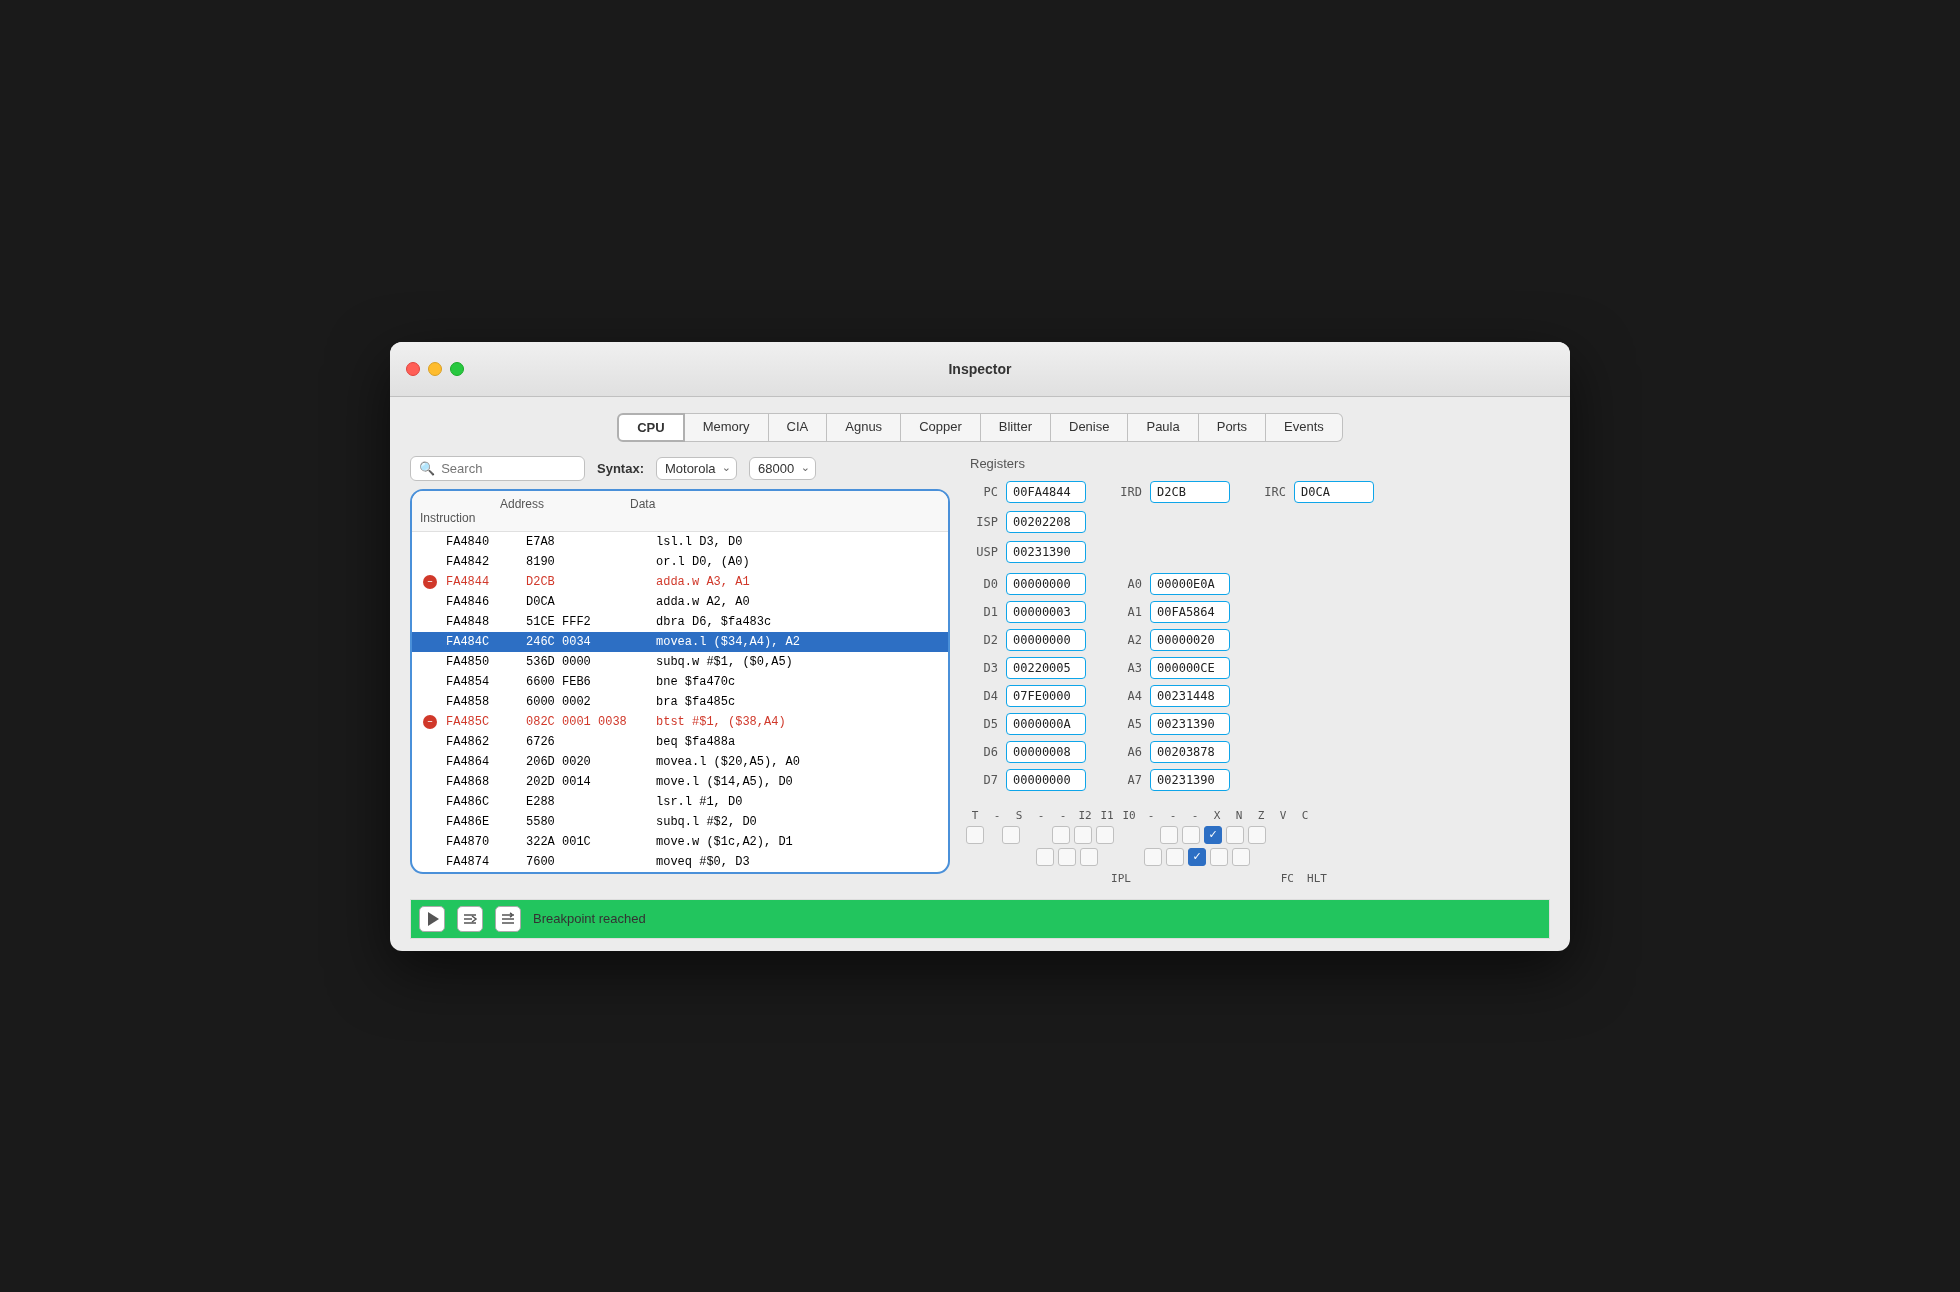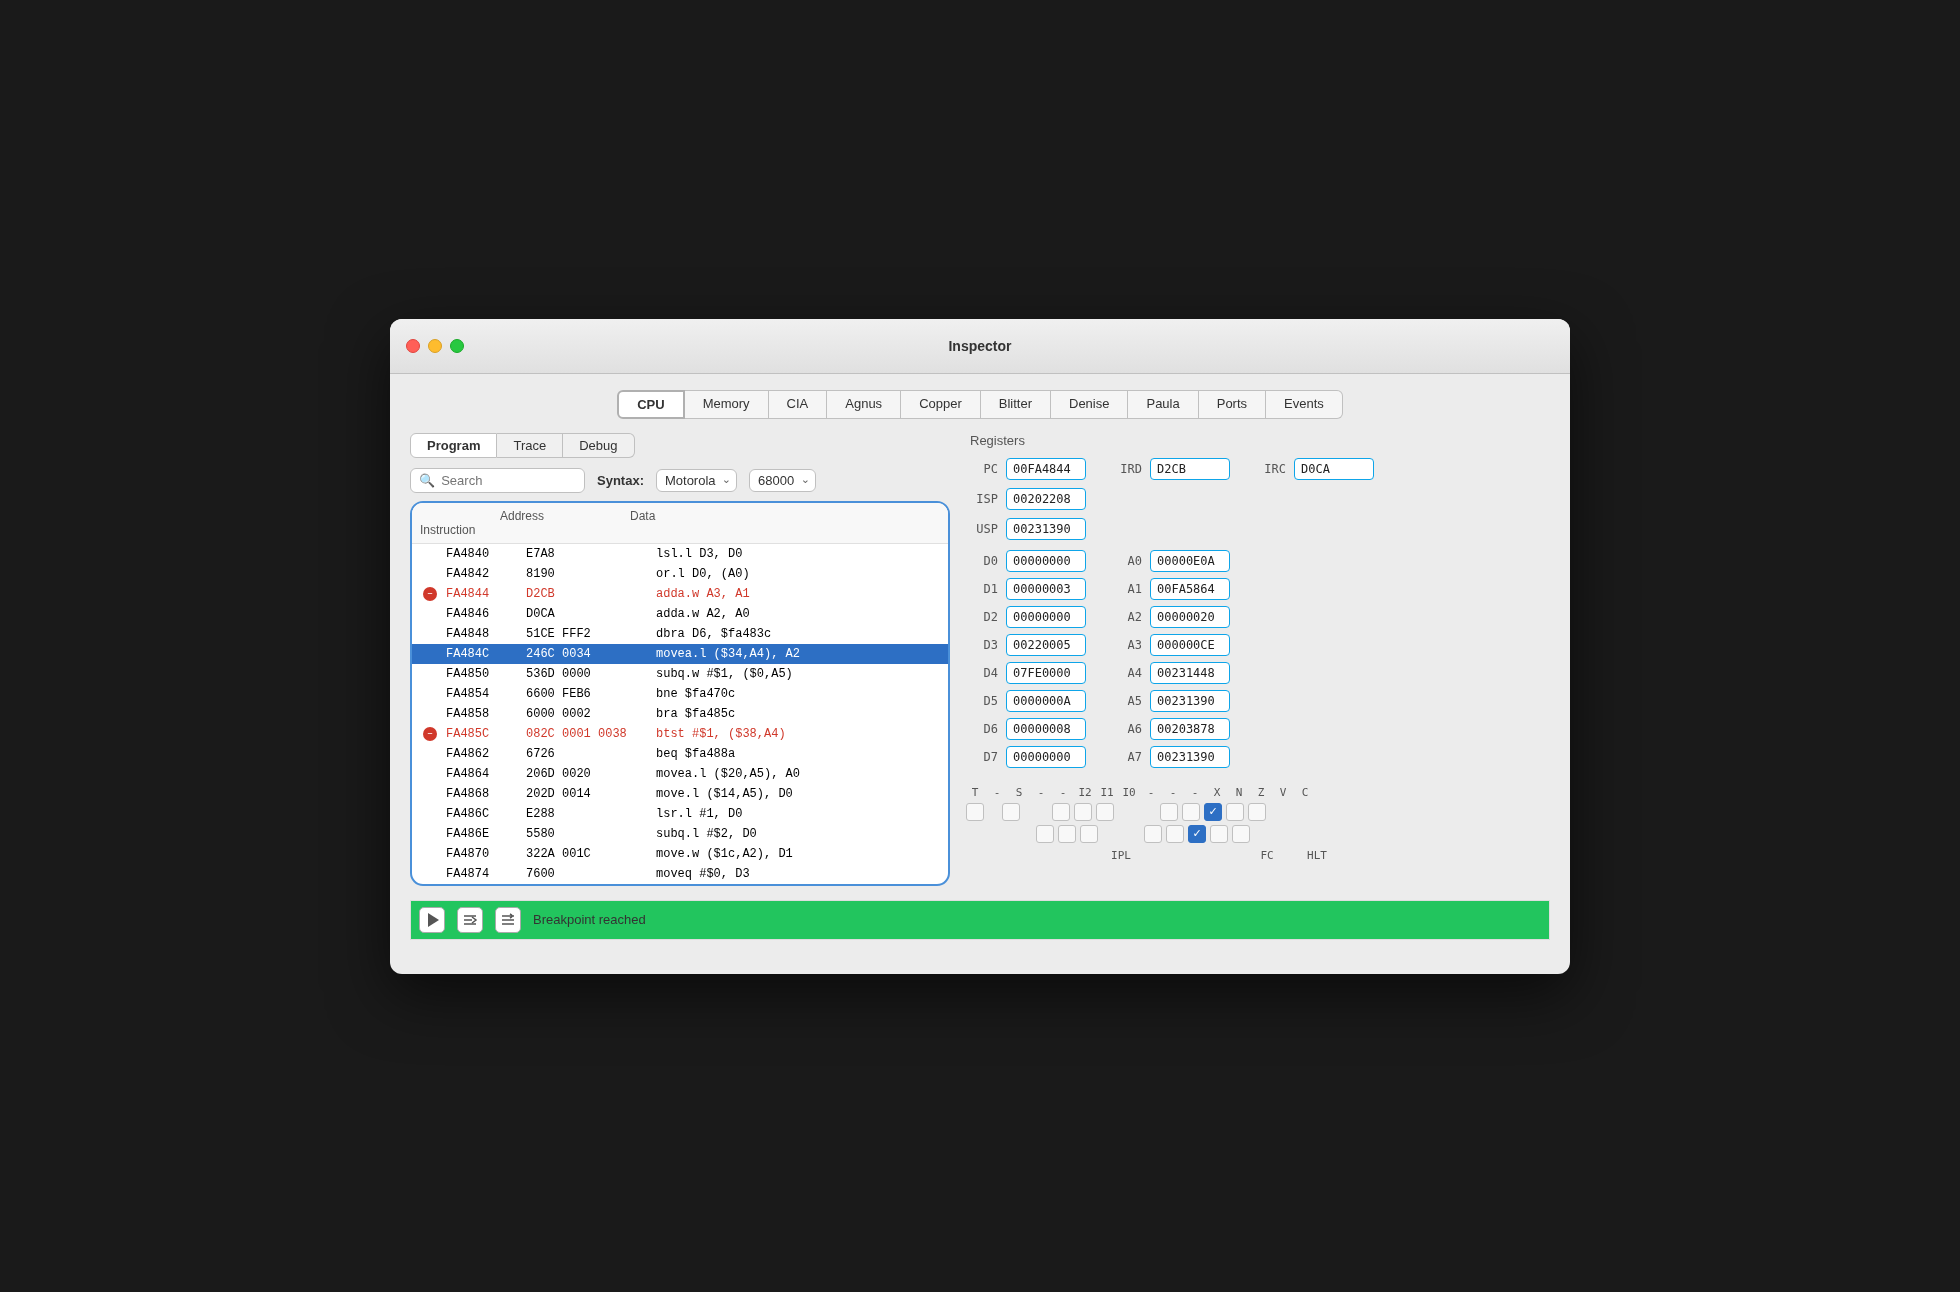--- a/index.html
+++ b/index.html
@@ -41,21 +41,21 @@
     }
     .close { background: #ff5f57; border: 1px solid #e0443e; }
     .minimize { background: #febc2e; border: 1px solid #d9a025; }
     .maximize { background: #28c840; border: 1px solid #1aab29; }
     .title {
       font-size: 14px;
       font-weight: 600;
       color: #333;
     }
     .window-content {
-      padding: 16px 20px 34px;
+      padding: 16px 20px 12px;
     }
     
     .top-tabs {
       display: flex;
       gap: 0;
       margin-bottom: 14px;
       justify-content: center;
     }
     .top-tab {
       padding: 5px 18px;
@@ -386,25 +386,20 @@
         <div class="top-tab">Denise</div>
         <div class="top-tab">Paula</div>
         <div class="top-tab">Ports</div>
         <div class="top-tab">Events</div>
       </div>
 
     <div class="main-layout">
 
       <div class="left-panel">
 
-        <div class="sub-tabs" id="sub-tabs-container">
-            <div class="sub-tab active">Program</div>
-            <div class="sub-tab">Trace</div>
-            <div class="sub-tab">Debug</div>
-          </div>
 
         <div class="toolbar-row">
           <div class="search-box">
             <span class="search-icon-inner">🔍</span>
             <input class="search-input" type="text" placeholder="Search" style="">
           </div>
           <span class="syntax-label">Syntax:</span>
           <div class="select-wrapper">
             <select class="select-box" id="syntax-select"><option value="Motorola">Motorola</option><option value="Intel">Intel</option><option value="AT&amp;T">AT&amp;T</option></select>
           </div>
@@ -656,21 +651,21 @@
                 <div class="flag-cb"></div>
                 <div class="flag-cb"></div>
                 <div class="flag-cb checked"></div>
                 <div class="flag-cb"></div>
                 <div class="flag-cb"></div>
               </div>
               <div class="flags-bottom-labels">
                 <div style="width: 120px;"></div>
                 <span style="width: 54px; text-align: center;">IPL</span>
                 <div style="width: 76px;"></div>
-                <span style="width: 54px; text-align: center;">FC</span>
+                <span style="width: 54px; text-align: right;">FC</span>
                 <span style="width: 30px; text-align: center;">HLT</span>
               </div>
             </div>
         </div>
       </div>
     </div>
 
     <div class="status-bar">
       <div class="play-btn">
         <div class="play-icon"></div>

